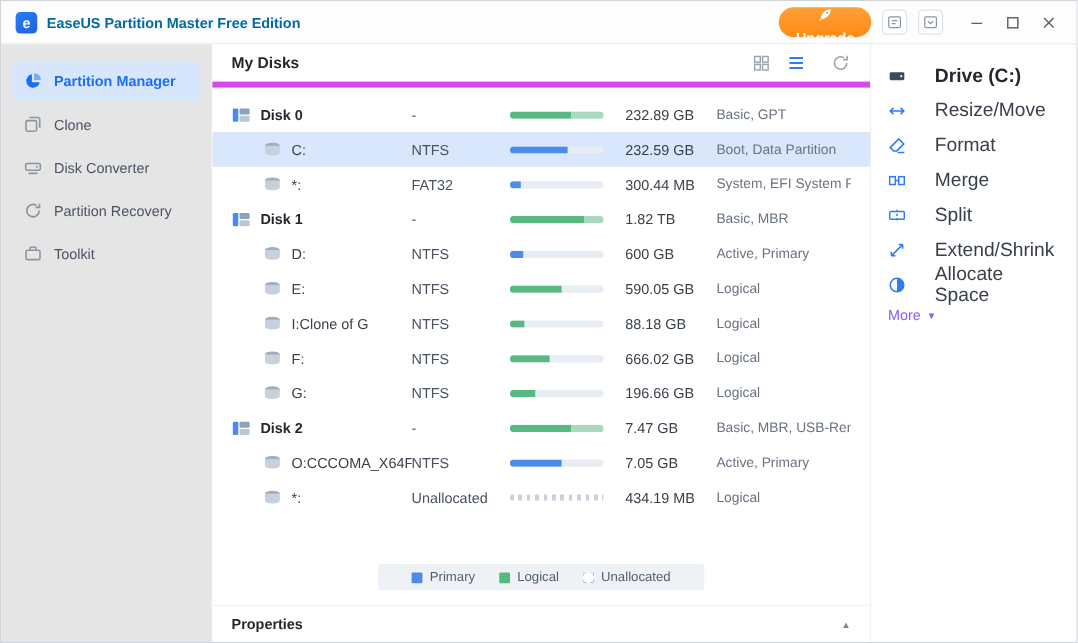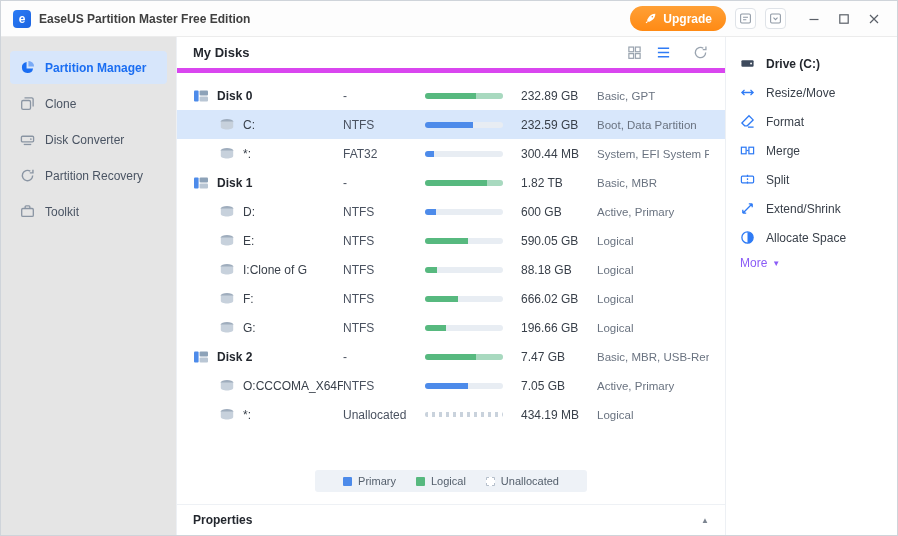--- a/index.html
+++ b/index.html
@@ -3,23 +3,23 @@
 <meta charset="utf-8">
 <style>
   * { margin:0; padding:0; box-sizing:border-box; }
   html,body { width:898px; height:536px; overflow:hidden; }
   body { font-family:"Liberation Sans",sans-serif; background:#e9ebee; }
   .window { width:898px; height:536px; background:#fff; border:1px solid #cfd4da; display:flex; flex-direction:column; }
 
   
   .titlebar { height:36px; flex:none; display:flex; align-items:center; padding:0 10px 0 12px; background:#fdfdfd; border-bottom:1px solid #ececec; }
   .logo { width:18px; height:18px; border-radius:4px; background:linear-gradient(135deg,#2b7cf6,#1b63e0); color:#fff; font-size:12px; font-weight:bold; display:flex; align-items:center; justify-content:center; }
-  .app-title { margin-left:8px; font-size:12px; font-weight:700; color:#404040; }
+  .app-title { margin-left:8px; font-size:12px; font-weight:700; color:#0369a1; }
   .tb-right { margin-left:auto; display:flex; align-items:center; gap:9px; }
-  .upgrade-btn { display:flex; align-items:center; gap:6px; height:25px; padding:0 14px; border:none; border-radius:13px; background:linear-gradient(180deg,#ffa036,#ff8a14); color:#fff; font-size:12px; font-weight:700; font-family:inherit; cursor:pointer; }
+  .upgrade-btn { display:flex; align-items:center; gap:6px; height:25px; padding:0 14px; border:none; border-radius:13px; background:linear-gradient(180deg,#ffa036,#ff8a14); color:#fff; font-size:12px; font-weight:700; font-family:inherit; cursor:pointer;flex-direction:column; }
   .tb-box { width:21px; height:21px; border:1px solid #dfe3e8; border-radius:4px; color:#8d97a3; display:flex; align-items:center; justify-content:center; background:#fff; }
   .win-group { display:flex; align-items:center; gap:4px; margin-left:6px; }
   .win-btn { width:26px; height:26px; display:flex; align-items:center; justify-content:center; color:#5a6068; }
 
   
   .content { flex:1; display:flex; min-height:0; }
 
   
   .sidebar { width:176px; flex:none; background:#e5e5e5; border-right:1px solid #edf0f4; padding:14px 9px; display:flex; flex-direction:column; gap:3px; }
   .side-item { height:33px; border-radius:4px; display:flex; align-items:center; gap:10px; padding:0 10px; font-size:12px; color:#4a5463; cursor:pointer; }
@@ -55,21 +55,21 @@
   .legend { display:flex; align-items:center; gap:20px; background:#eef2f7; border-radius:3px; padding:5px 28px; font-size:11px; color:#55606d; }
   .legend-item { display:flex; align-items:center; gap:6px; }
   .swatch { width:9px; height:9px; border-radius:1px; }
   .swatch-dashed { background:#fff; border:1px dashed #b6c0cc; }
 
   .properties { height:31px; flex:none; border-top:1px solid #eef1f5; display:flex; align-items:center; padding:0 16px; font-size:12px; font-weight:700; color:#23272e; cursor:pointer; }
   .collapse { margin-left:auto; font-size:8px; color:#7c8591; }
 
   
   .actions { width:172px; flex:none; border-left:1px solid #edf0f4; padding:12px 14px; }
-  .action-item { height:29px; display:flex; align-items:center; gap:11px; font-size:12px; color:#39404a; cursor:pointer; }
+  .action-item { height:29px; display:flex; align-items:center; gap:24px; font-size:16px; color:#39404a; cursor:pointer; }
   .action-item.header { font-weight:700; color:#23272e; }
   .action-icon { width:15px; height:15px; display:flex; color:#2f7bf5; flex:none; }
   .action-item.header .action-icon { color:#3d4a5c; }
   .more { margin-top:4px; display:flex; align-items:center; gap:5px; font-size:12px; color:#8b5cf6; cursor:pointer; }
   .caret { font-size:8px; }
   svg { display:block; }
 </style>
 </head>
 <body>
 

